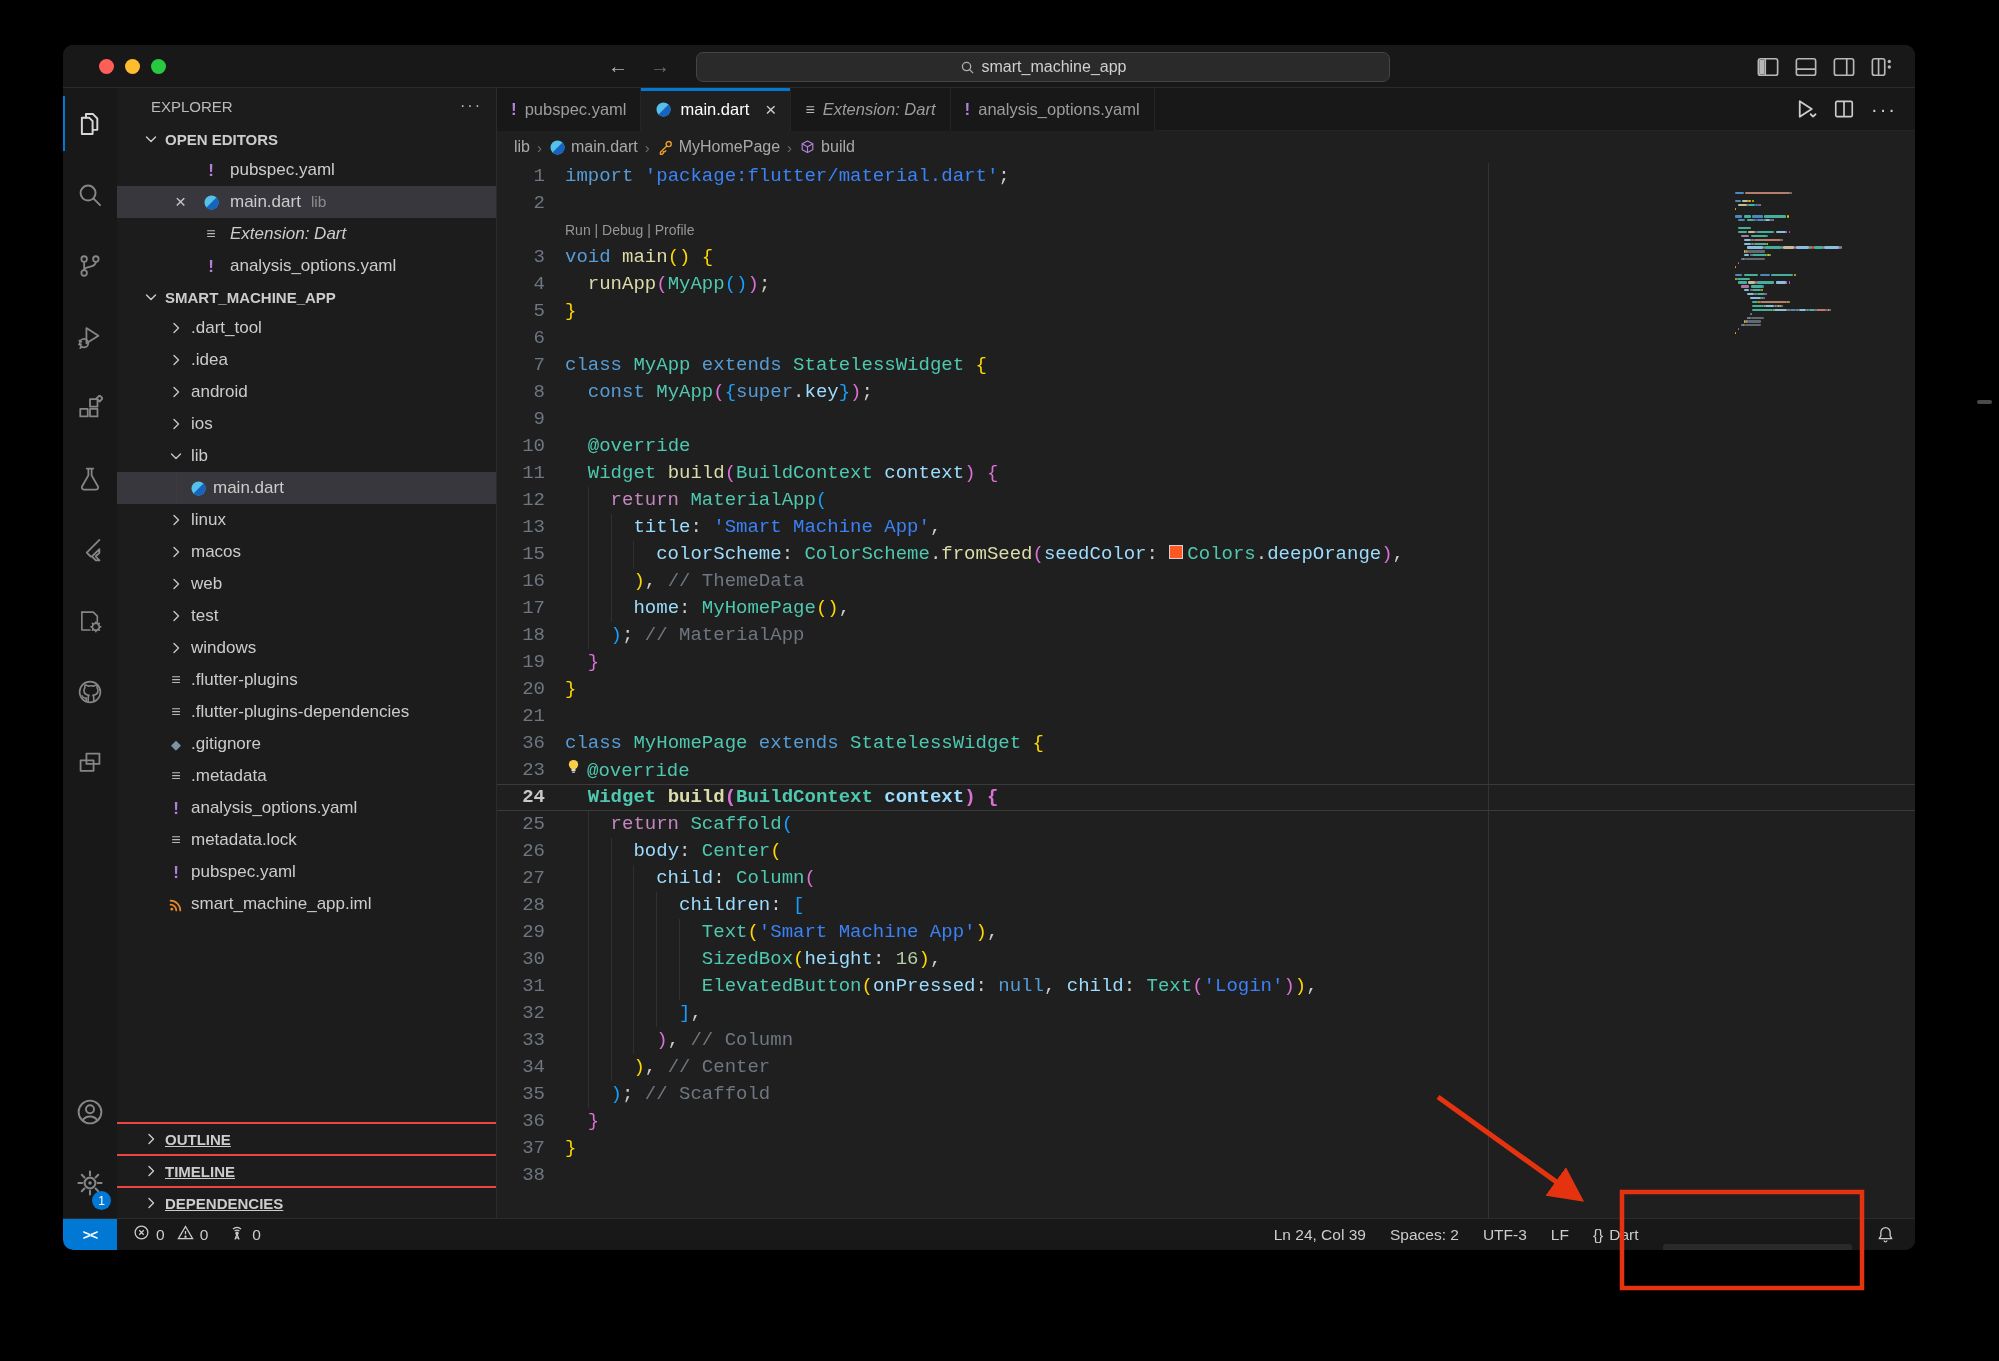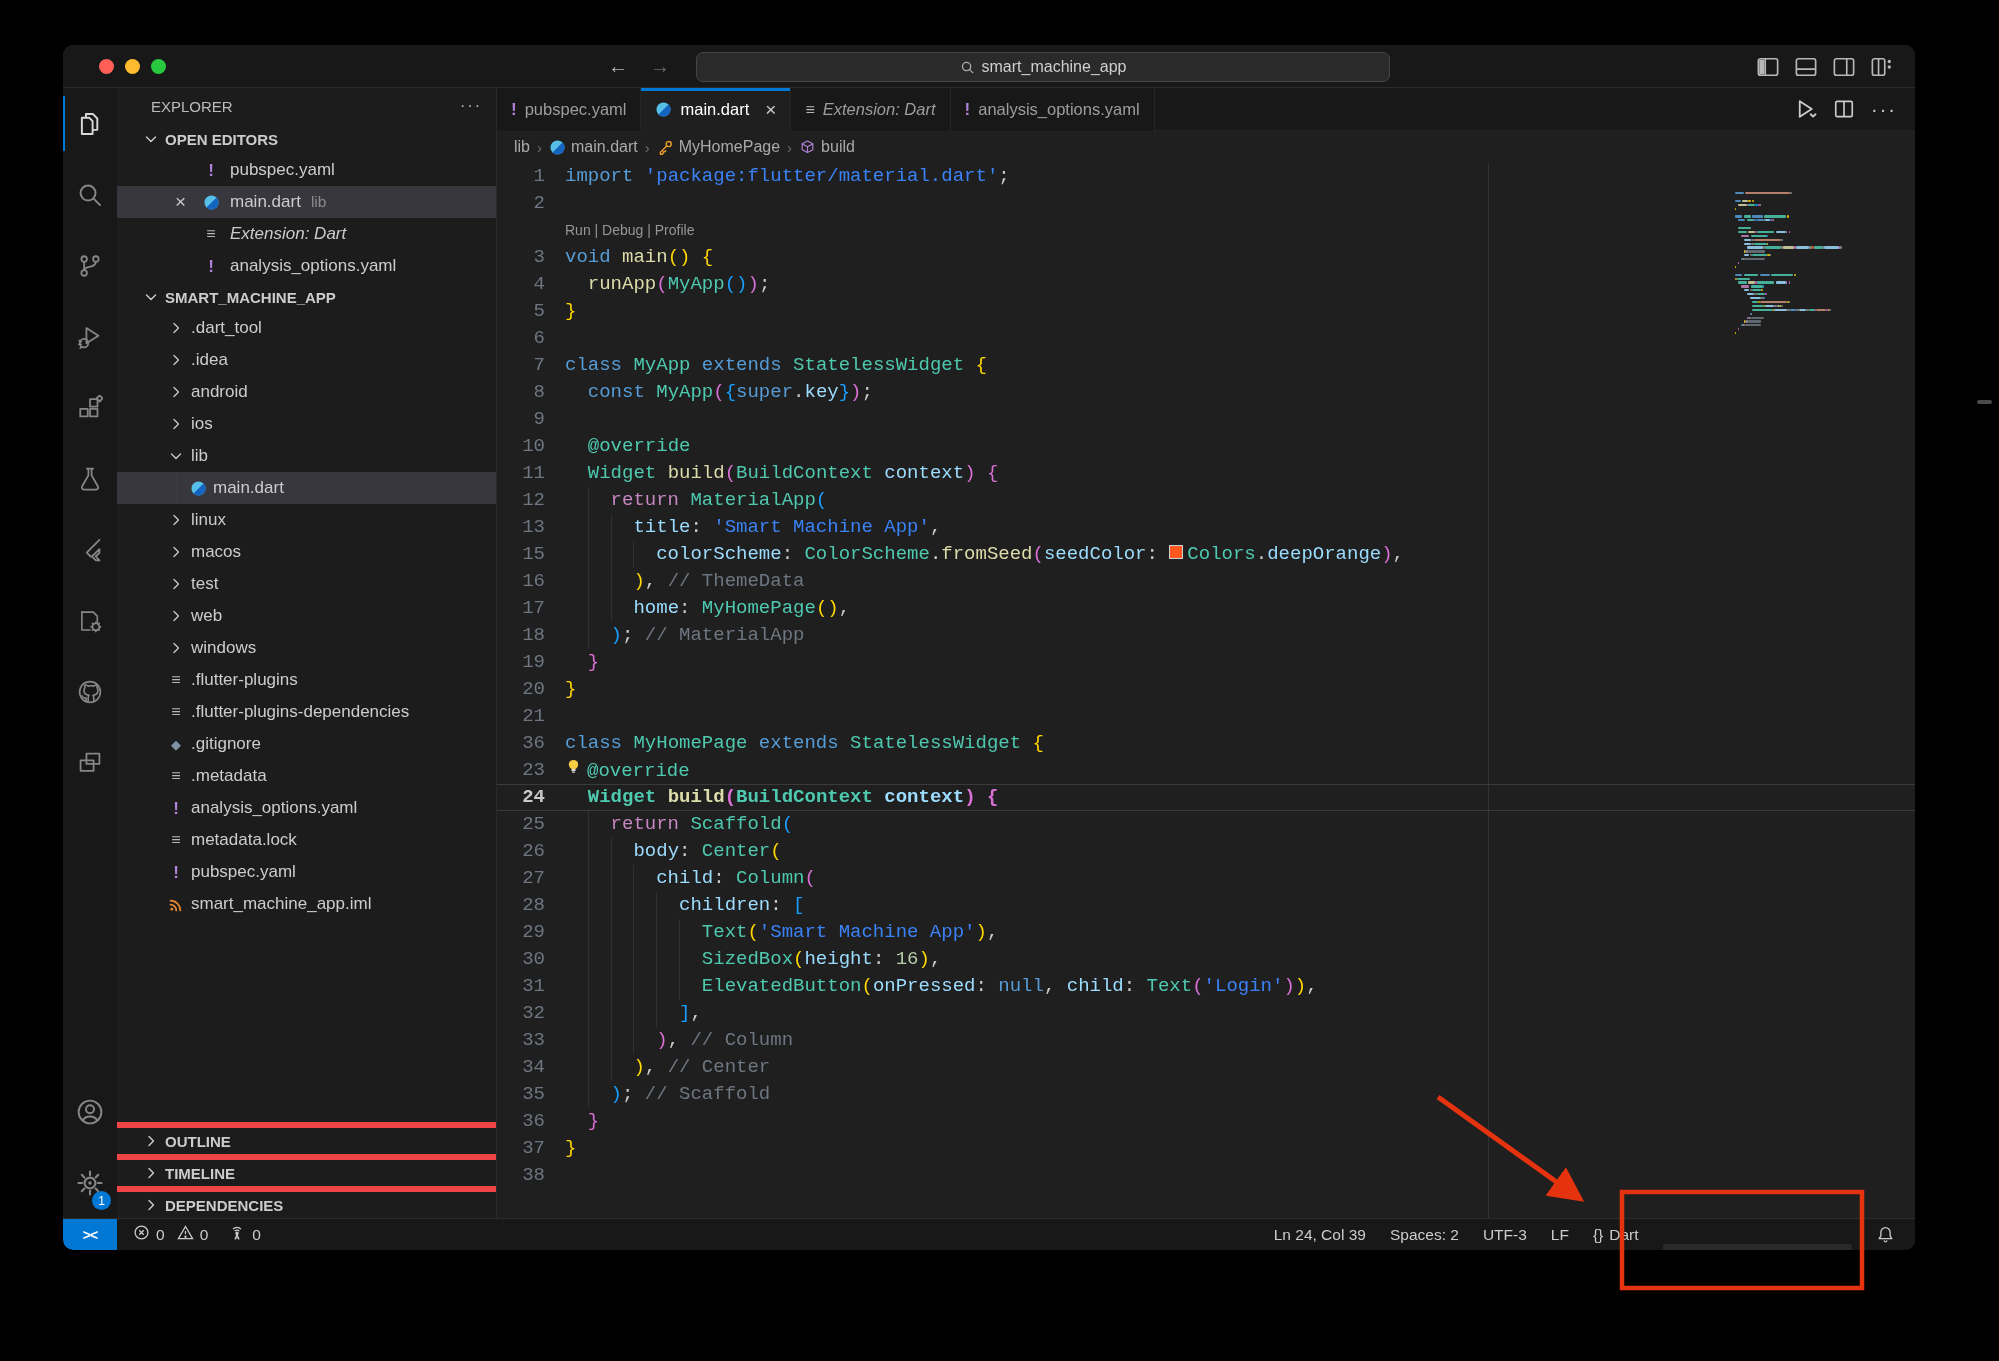--- a/index.html
+++ b/index.html
@@ -50,21 +50,21 @@
   .sb-row.sel { background:#37373d; }
   .sb-row .x { position:absolute; left:58px; color:#c5c5c5; font-size:19px; }
   .sb-row .fic { width:20px; margin-right:9px; display:flex; justify-content:center; flex:none; }
   .sb-row .suffix { color:#8c8c8c; font-size:15.5px; margin-left:10px; }
   .tree-row { height:32px; display:flex; align-items:center; font-size:17px; color:#cccccc; padding-left:48px; position:relative; flex:none; }
   .tree-row.sel { background:#37373d; }
   .tree-row .tw { width:22px; display:flex; justify-content:center; margin-right:4px; color:#c5c5c5; flex:none; }
   .tree-row.ind { padding-left:70px; }
   .tree-row .guide { position:absolute; left:59px; top:0; bottom:0; width:1px; background:#3c3c3c; }
   .sb-fill { flex:1; }
-  .sb-bottom .sec-head { border-top:6px solid #ef4444; height:32px; padding-left:26px; }
+  .sb-bottom .sec-head { border-top:2px solid #ef4444; height:32px; padding-left:26px;text-decoration:underline; }
   .italic { font-style:italic; }
 
   
   .pane { flex:1; display:flex; flex-direction:column; min-width:0; background:#1f1f1f; position:relative; }
   .tabbar { height:43px; background:#181818; display:flex; align-items:stretch; flex:none; }
   .tab { display:flex; align-items:center; gap:8px; padding:0 14px; font-size:16.5px; color:#9d9d9d;
     background:#181818; border-right:1px solid #252526; position:relative; }
   .tab.active { background:#1f1f1f; color:#ffffff; }
   .tab.active::before { content:""; position:absolute; left:0; right:0; top:0; height:2.5px; background:#0078d4; }
   .tab .tclose { margin-left:8px; font-size:19px; color:#cccccc; }
@@ -370,29 +370,29 @@
                 </svg>
               </span>
               <span>macos</span>
             </div>
             <div class="tree-row">
               <span class="tw">
                 <svg width="16" height="16" viewBox="0 0 16 16" fill="none" stroke="currentColor" stroke-width="1.4" stroke-linecap="round" stroke-linejoin="round">
                   <path d="M6 3.5L10.5 8 6 12.5"></path>
                 </svg>
               </span>
+              <span>web</span>
+            </div>
+            <div class="tree-row">
+              <span class="tw">
+                <svg width="16" height="16" viewBox="0 0 16 16" fill="none" stroke="currentColor" stroke-width="1.4" stroke-linecap="round" stroke-linejoin="round">
+                  <path d="M6 3.5L10.5 8 6 12.5"></path>
+                </svg>
+              </span>
               <span>test</span>
-            </div>
-            <div class="tree-row">
-              <span class="tw">
-                <svg width="16" height="16" viewBox="0 0 16 16" fill="none" stroke="currentColor" stroke-width="1.4" stroke-linecap="round" stroke-linejoin="round">
-                  <path d="M6 3.5L10.5 8 6 12.5"></path>
-                </svg>
-              </span>
-              <span>web</span>
             </div>
             <div class="tree-row">
               <span class="tw">
                 <svg width="16" height="16" viewBox="0 0 16 16" fill="none" stroke="currentColor" stroke-width="1.4" stroke-linecap="round" stroke-linejoin="round">
                   <path d="M6 3.5L10.5 8 6 12.5"></path>
                 </svg>
               </span>
               <span>windows</span>
             </div>
             <div class="tree-row">

